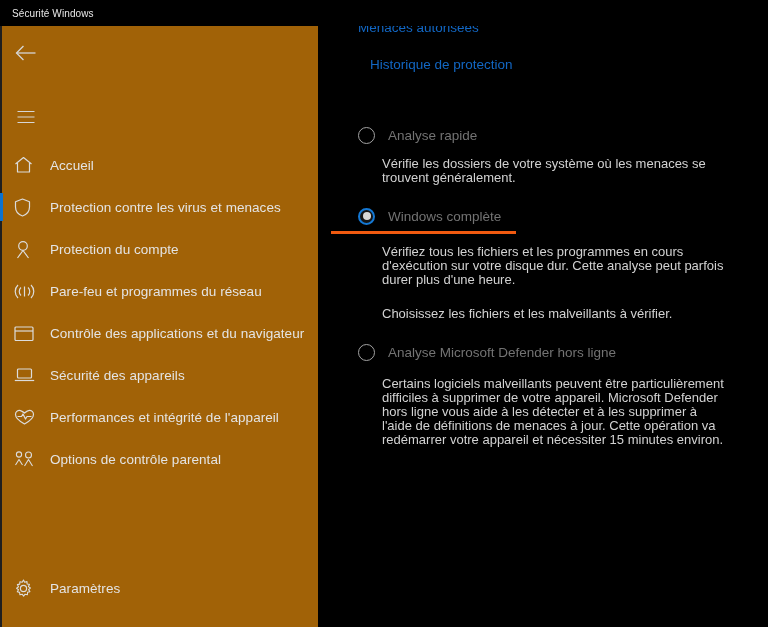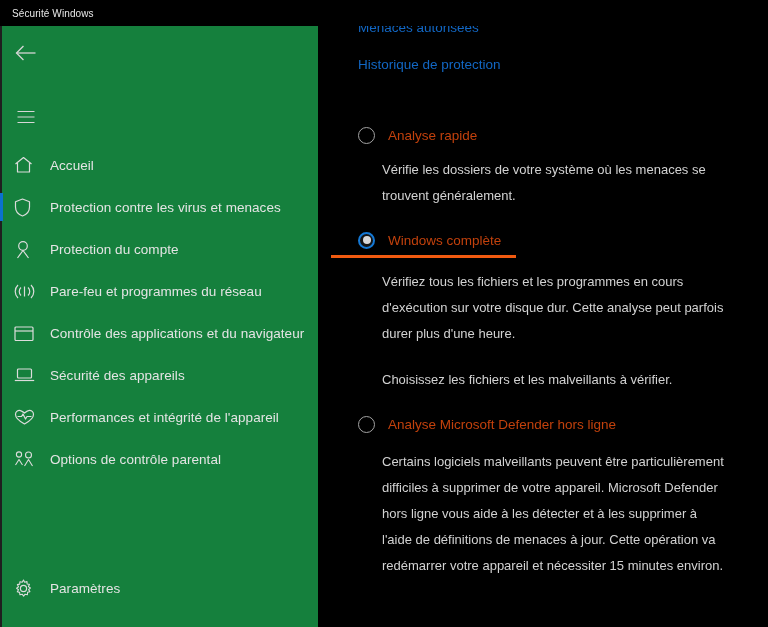--- a/index.html
+++ b/index.html
@@ -28,21 +28,21 @@
     font-size: 10px;
     color: #e8e8e8;
     letter-spacing: .1px;
     white-space: nowrap;
   }
 
   
   .sidebar {
     position: absolute; left: 0; top: 26px;
     width: 318px; height: 601px;
-    background: #15803d;
+    background: #a16207;
     overflow: hidden;
   }
   .sidebar-edge {
     position: absolute; left: 0; top: 0;
     width: 2px; height: 601px;
     background: #1f1f1f;
   }
 
   .nav-btn {
     position: absolute;
@@ -99,21 +99,21 @@
   }
 
   .link {
     position: absolute;
     left: 40px;
     font-size: 13.5px;
     color: #1267c4;
     white-space: nowrap;
   }
   .link.allowed-threats { top: -6px; }
-  .link.history { top: 31px; }
+  .link.history { top: 31px; margin-left: 12px; }
 
   .options { position: absolute; left: 0; top: 96px; width: 450px; }
 
   .option { position: relative; }
 
   .opt-head {
     position: relative;
     display: flex; align-items: center;
     height: 26px;
     padding-left: 40px;
@@ -135,36 +135,36 @@
     position: absolute;
     left: 50%; top: 50%;
     width: 8px; height: 8px;
     margin: -4px 0 0 -4px;
     border-radius: 50%;
     background: #d8d8d8;
   }
   .opt-label {
     margin-left: 13px;
     font-size: 13.5px;
-    color: #c2410c;
+    color: #737373;
     white-space: nowrap;
   }
   .highlight-underline {
     position: absolute;
     left: 13px;
     top: 28px;
     width: 185px;
     height: 3px;
     background: #f05a10;
   }
   .opt-desc {
     margin: 9px 0 0 64px;
     width: 348px;
     font-size: 13px;
-    line-height: 26px;
+    line-height: 14px;
     color: #d2d2d2;
   }
 </style>
 </head>
 <body>
 
 <div id="app">
 
   <div class="titlebar">
     <span class="title">Sécurité Windows</span>

